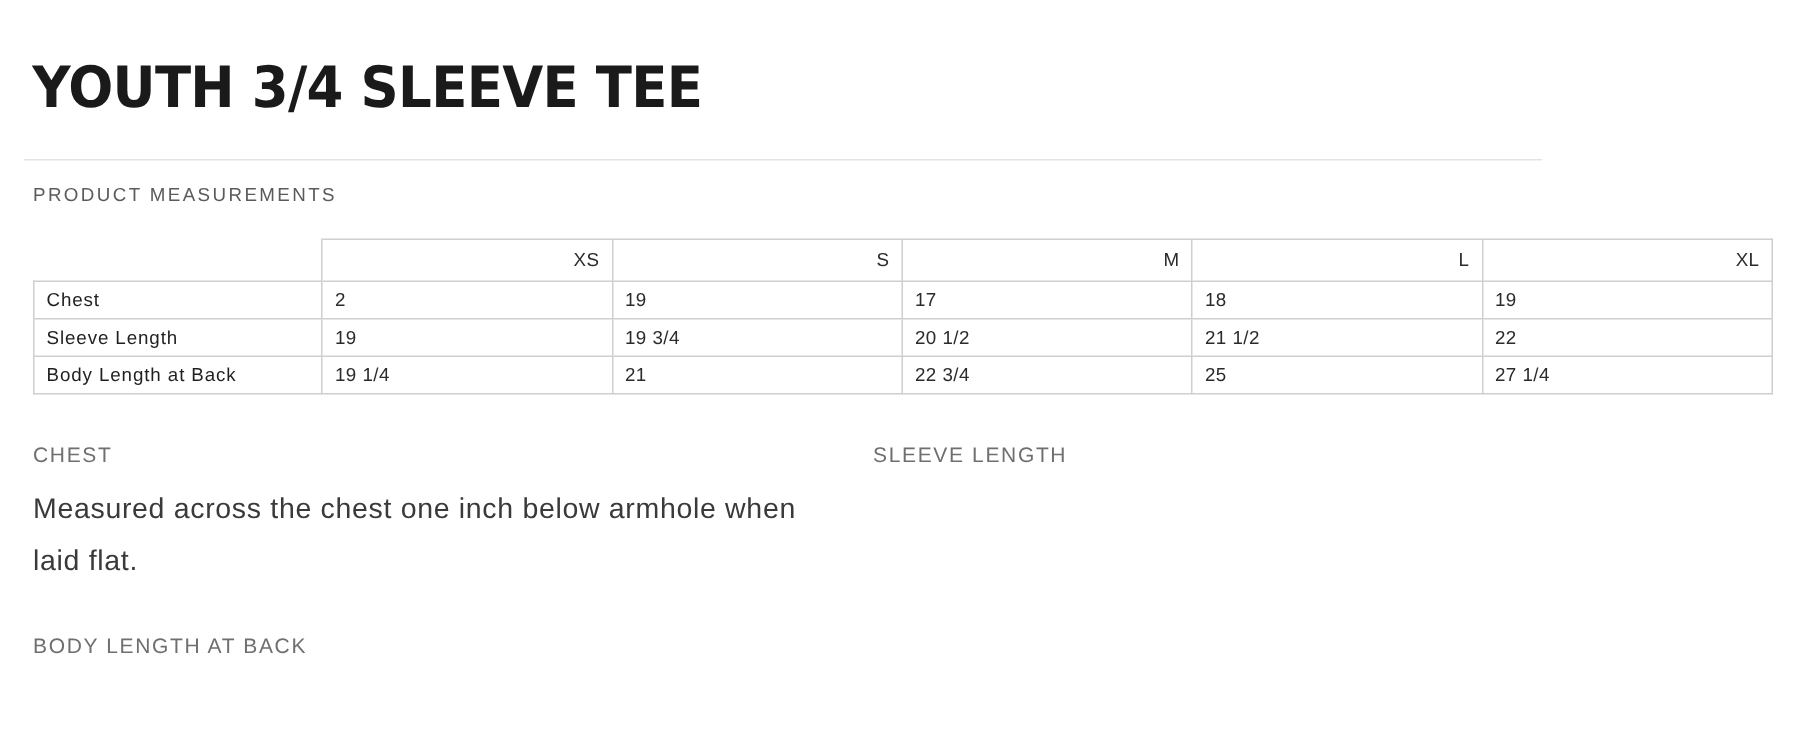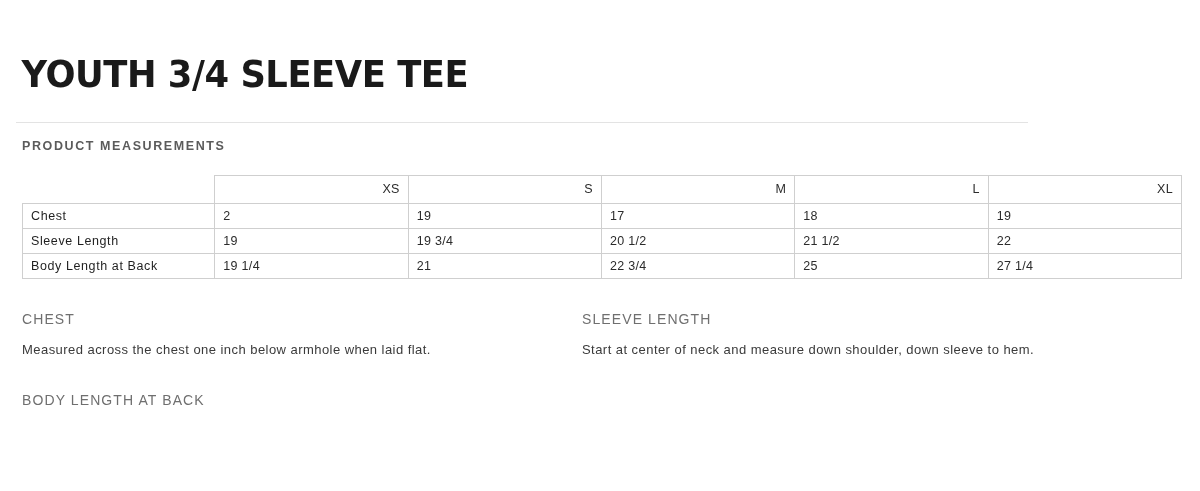--- a/index.html
+++ b/index.html
@@ -12,21 +12,21 @@
     height: 491px;
     font-family: "Liberation Sans", sans-serif;
     color: #222222;
     position: relative;
     overflow: hidden;
   }
   .page {
     width: 1044px;
     height: 491px;
     box-sizing: border-box;
-    padding: 16px 16px;
+    padding: 0 16px;
     position: relative;
   }
   .title {
     font-family: "DejaVu Sans", sans-serif;
     font-weight: bold;
     font-size: 38px;
     letter-spacing: -0.5px;
     color: #1a1a1a;
     margin: 0;
     padding-top: 38px;
@@ -35,21 +35,21 @@
     transform: scaleX(0.93);
     transform-origin: left center;
   }
   .rule {
     border: none;
     border-top: 1px solid #e3e3e3;
     margin: 26px 0 0 0;
   }
   .section-label {
     font-size: 12.5px;
-    font-weight: bold;
+    font-weight: normal;
     letter-spacing: 1.6px;
     color: #5b5b5b;
     padding: 16px 0 0 6px;
     text-transform: uppercase;
   }
   table.measurements {
     border-collapse: collapse;
     width: 1160px;
     margin-top: 22px;
     margin-left: 6px;
@@ -95,21 +95,21 @@
     box-sizing: border-box;
   }
   .note-title {
     font-size: 14px;
     letter-spacing: 1.1px;
     color: #6f6f6f;
     text-transform: uppercase;
     margin-bottom: 11px;
   }
   .note-body {
-    font-size: 13px;
+    font-size: 19px;
     color: #3a3a3a;
     line-height: 1.85;
     letter-spacing: 0.45px;
     max-width: 520px;
   }
 </style>
 </head>
 <body>
 
 <div class="page">
@@ -165,20 +165,19 @@
     </tbody>
   </table>
 
   <div class="notes">
     <div class="note">
       <div class="note-title">CHEST</div>
       <div class="note-body">Measured across the chest one inch below armhole when laid flat.</div>
     </div>
     <div class="note">
       <div class="note-title">SLEEVE LENGTH</div>
-      <div class="note-body">Start at center of neck and measure down shoulder, down sleeve to hem.</div>
     </div>
     <div class="note">
       <div class="note-title">BODY LENGTH AT BACK</div>
     </div>
   </div>
 
 </div>
 
 </body></html>

